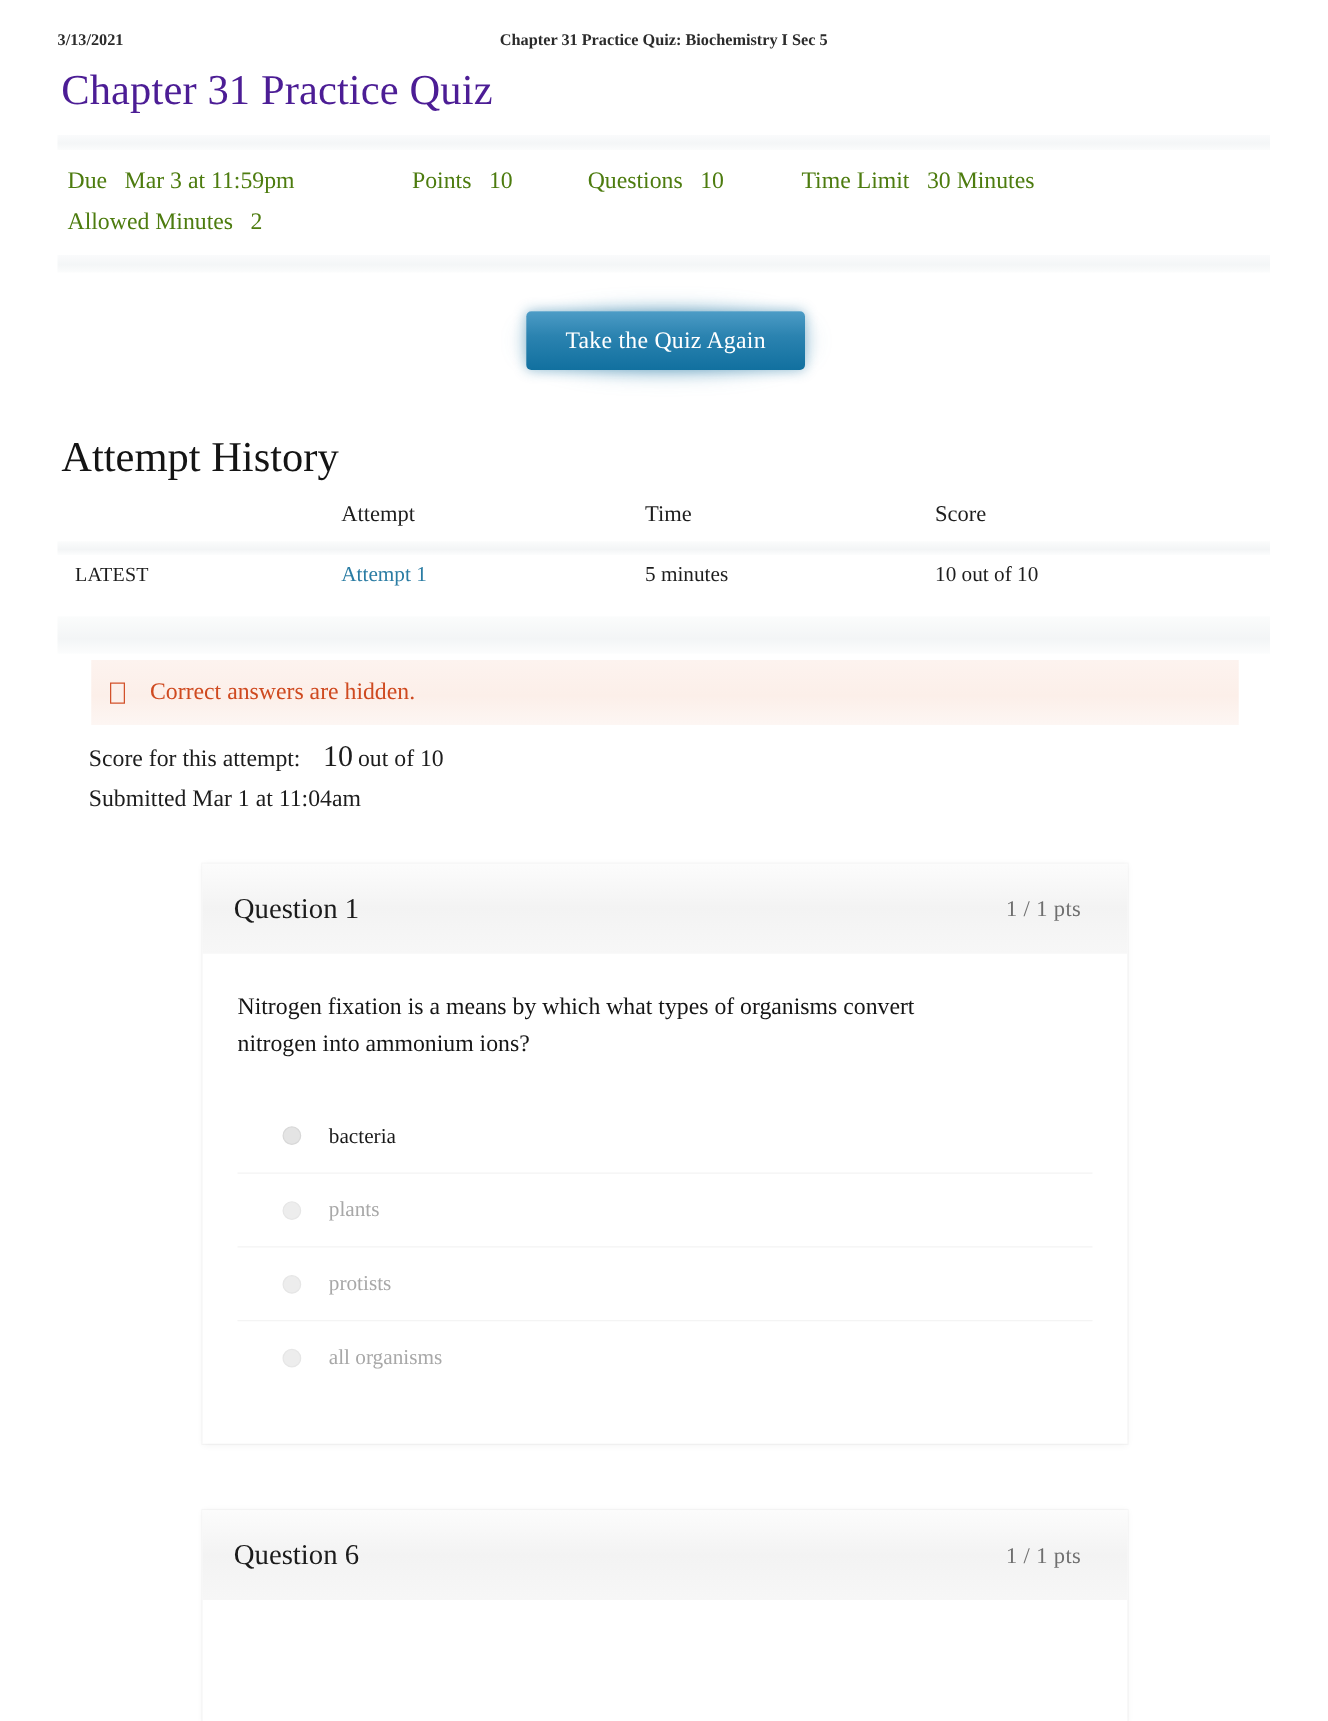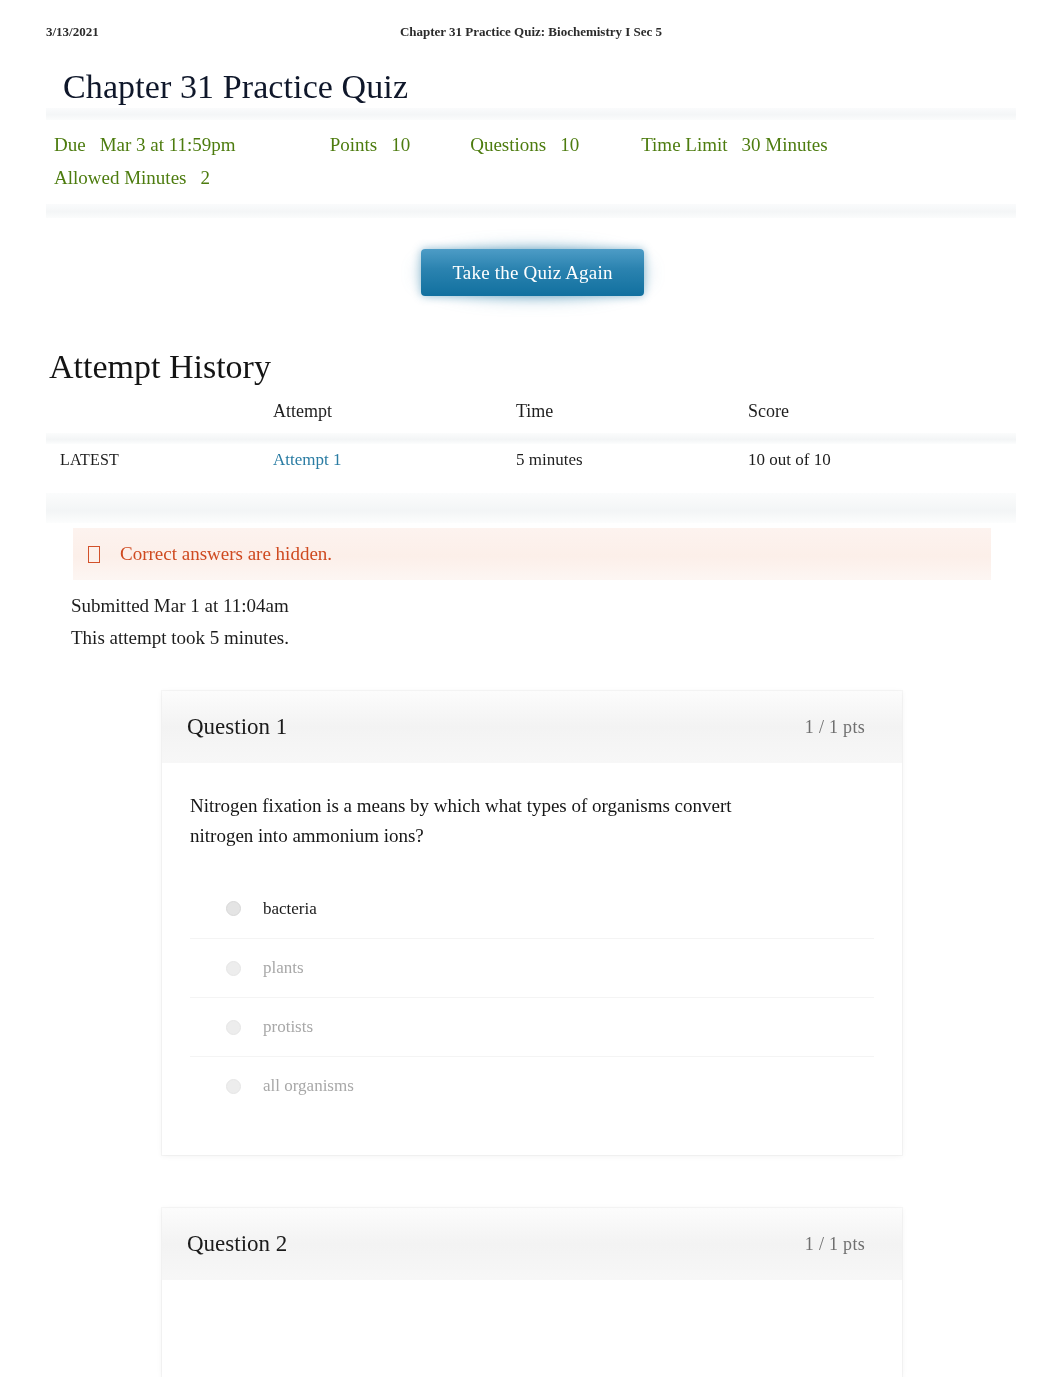--- a/index.html
+++ b/index.html
@@ -44,22 +44,22 @@
   }
 
   
   .page-title {
     position: absolute;
     top: 53px;
     left: 49px;
     font-size: 34px;
     font-weight: normal;
     letter-spacing: .1px;
-    color: #0f172a;
-    margin: 14px;
+    color: #4c1d95;
+    margin: 0;
     line-height: 1.2;
   }
 
   
   .detail-wrap {
     position: absolute;
     top: 108px;
     left: 46px;
     width: 970px;
   }
@@ -342,22 +342,24 @@
     </div>
     <div class="rule tall"></div>
   </div>
 
   <div class="notice">
     <span class="notice-icon"></span>
     <span class="notice-text">Correct answers are hidden.</span>
   </div>
 
   <div class="summary">
+    <div class="sum-line">
+      <span>Score for this attempt:</span><span class="sum-big">10</span><span>out of 10</span>
+    </div>
     <div class="sum-line">Submitted Mar 1 at 11:04am</div>
-    <div class="sum-line">This attempt took 5 minutes.</div>
   </div>
 
   <div class="qcard" id="qcard-1">
     <div class="qhead">
       <span class="qhead-title">Question 1</span>
       <span class="qhead-pts">1 / 1 pts</span>
     </div>
     <div class="qbody">
       <div class="qtext">Nitrogen fixation is a means by which what types of organisms convert nitrogen into ammonium ions?</div>
       <div class="answers">
@@ -376,19 +378,19 @@
         <div class="answer">
           <span class="radio"></span>
           <span class="ans-text">all organisms</span>
         </div>
       </div>
     </div>
   </div>
 
   <div class="qcard" id="qcard-2">
     <div class="qhead">
-      <span class="qhead-title">Question 2</span>
+      <span class="qhead-title">Question 6</span>
       <span class="qhead-pts">1 / 1 pts</span>
     </div>
     <div class="qbody qbody-empty"></div>
   </div>
 
 </div>
 
 </body></html>

